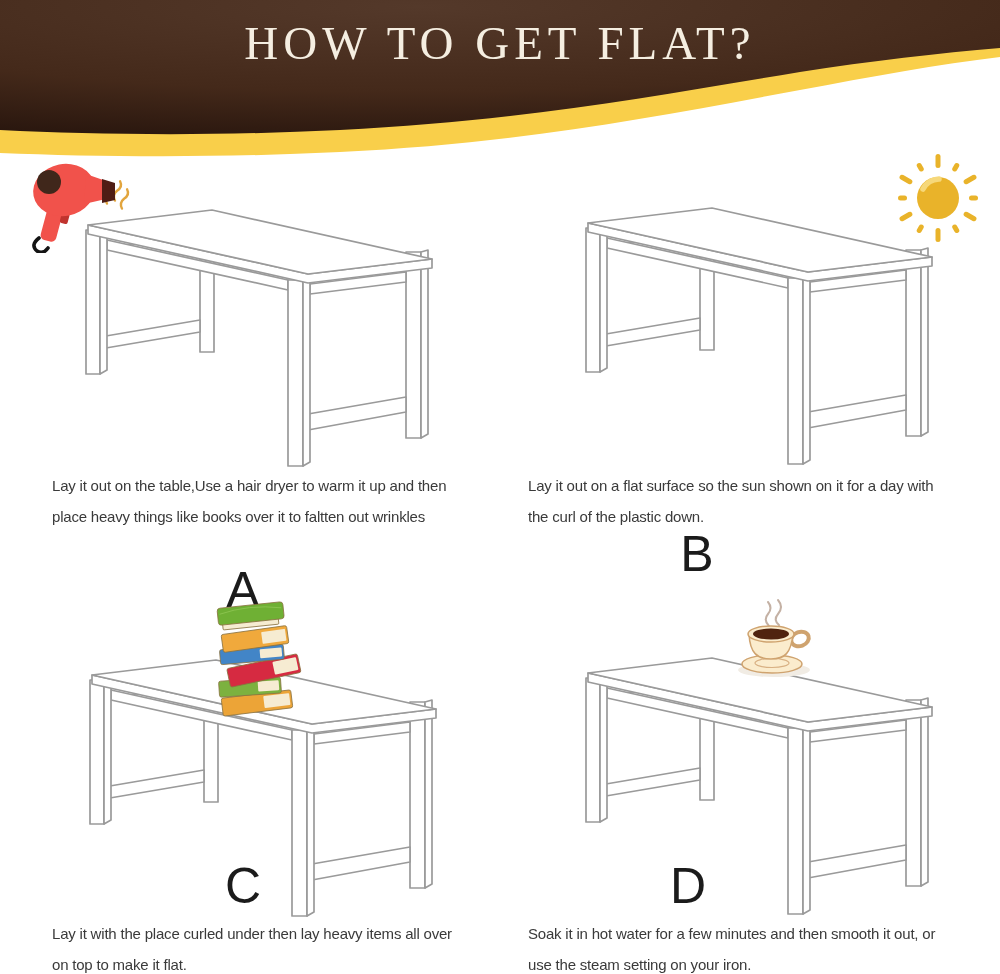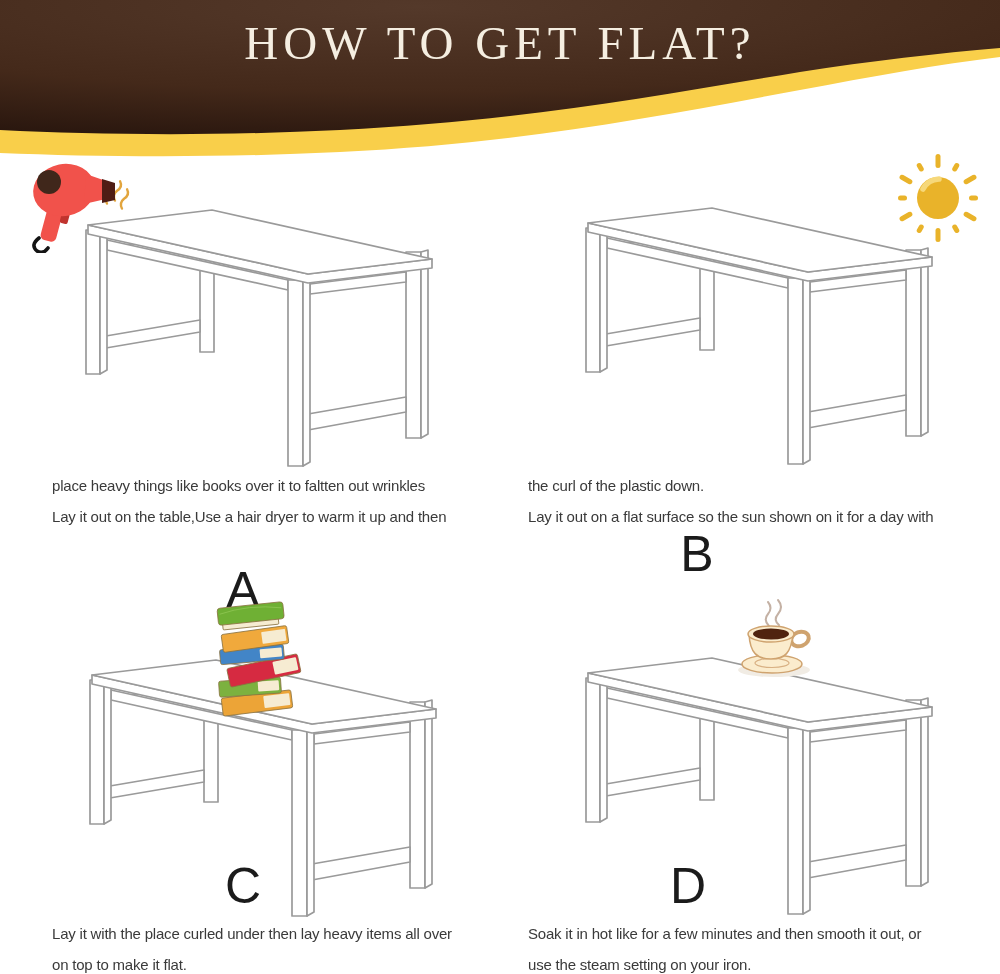--- a/index.html
+++ b/index.html
@@ -74,22 +74,22 @@
       <rect x="26" y="46" width="16" height="38" rx="5" fill="#f1524b" transform="rotate(15 34 50)"></rect>
       <rect x="41" y="52" width="8" height="11" rx="2" fill="#c0332e" transform="rotate(15 34 50)"></rect>
       <ellipse cx="42" cy="32" rx="31" ry="26" fill="#f1524b" transform="rotate(-11 42 32)"></ellipse>
       <polygon points="64,16 84,23 84,41 62,46" fill="#f1524b"></polygon>
       <polygon points="80,21 93,25 93,42 80,45" fill="#4f1d15"></polygon>
       <circle cx="27" cy="24" r="12" fill="#40271b"></circle>
       <path d="M17,80 q-9,7 -2,13 q6,4 11,-3" stroke="#141414" stroke-width="3.6" fill="none" stroke-linecap="round"></path>
     </svg>
     <div class="panel-label" style="left:243px;top:410px">A</div>
     <div class="caption" style="left:52px;top:320px">
+      <span>Lay it out on the table,Use a hair dryer to warm it up and then</span>
       <span>place heavy things like books over it to faltten out wrinkles</span>
-      <span>Lay it out on the table,Use a hair dryer to warm it up and then</span>
     </div>
   </div>
 
   <div class="panel panel-b">
     <svg class="table-svg" style="left:40px;top:40px" viewBox="0 0 440 310">
         <use href="#table-art"></use>
       </svg>
     <svg class="deco" style="left:393px;top:3px;width:90px;height:90px" viewBox="0 0 90 90">
       <g fill="#e9b32a">
         <rect x="42.5" y="1" width="5" height="14" rx="2.5" transform="rotate(0 45 45)"></rect>
@@ -103,22 +103,22 @@
         <rect x="42.5" y="1" width="5" height="14" rx="2.5" transform="rotate(240 45 45)"></rect>
         <rect x="42.5" y="5" width="5" height="9" rx="2.5" transform="rotate(270 45 45)"></rect>
         <rect x="42.5" y="1" width="5" height="14" rx="2.5" transform="rotate(300 45 45)"></rect>
         <rect x="42.5" y="5" width="5" height="9" rx="2.5" transform="rotate(330 45 45)"></rect>
       </g>
       <circle cx="45" cy="45" r="21" fill="#e9b32a"></circle>
       <path d="M30,36 a19,19 0 0 1 16,-10" stroke="#f6d87a" stroke-width="5.5" fill="none" stroke-linecap="round"></path>
     </svg>
     <div class="panel-label" style="left:197px;top:374px">B</div>
     <div class="caption" style="left:28px;top:320px">
+      <span>Lay it out on a flat surface so the sun shown on it for a day with</span>
       <span>the curl of the plastic down.</span>
-      <span>Lay it out on a flat surface so the sun shown on it for a day with</span>
     </div>
   </div>
 
   <div class="panel panel-c">
     <svg class="table-svg" style="left:44px;top:42px" viewBox="0 0 440 310">
         <use href="#table-art"></use>
       </svg>
     <svg class="deco" style="left:212px;top:-3px;width:95px;height:120px" viewBox="0 0 95 120">
       <g stroke="#8a7240" stroke-width="0.8">
         <g transform="rotate(-7 45 106)">
@@ -167,18 +167,18 @@
       </g>
       <ellipse cx="45" cy="66" rx="30" ry="9" fill="#fbeccd" stroke="#cfa36f" stroke-width="1.5"></ellipse>
       <ellipse cx="45" cy="65" rx="17" ry="4.5" fill="none" stroke="#d8b083" stroke-width="1.2"></ellipse>
       <ellipse cx="73" cy="41" rx="9" ry="7" fill="none" stroke="#cfa36f" stroke-width="4" transform="rotate(-20 73 41)"></ellipse>
       <path d="M22,36 C23,55 30,61 44,61 C58,61 64,55 66,36 Z" fill="#fbeccd" stroke="#cfa36f" stroke-width="1.5"></path>
       <ellipse cx="44" cy="36" rx="23" ry="8" fill="#fbeccd" stroke="#cfa36f" stroke-width="1.5"></ellipse>
       <ellipse cx="44" cy="36" rx="18" ry="5.5" fill="#50230f"></ellipse>
     </svg>
     <div class="panel-label" style="left:188px;top:256px">D</div>
     <div class="caption" style="left:28px;top:318px">
-      <span>Soak it in hot like for a few minutes and then smooth it out, or</span>
+      <span>Soak it in hot water for a few minutes and then smooth it out, or</span>
       <span>use the steam setting on your iron.</span>
     </div>
   </div>
 
 </div>
 
 </body></html>

